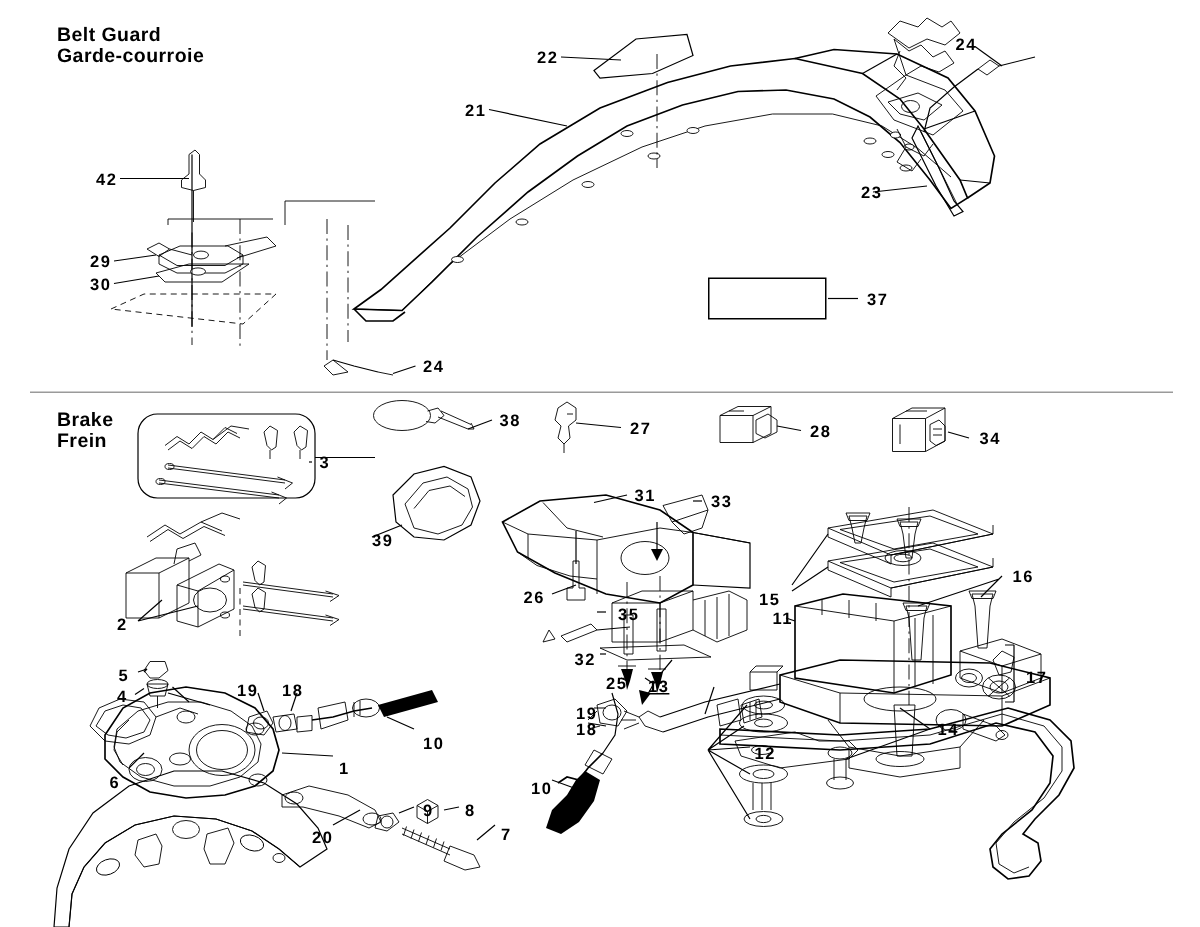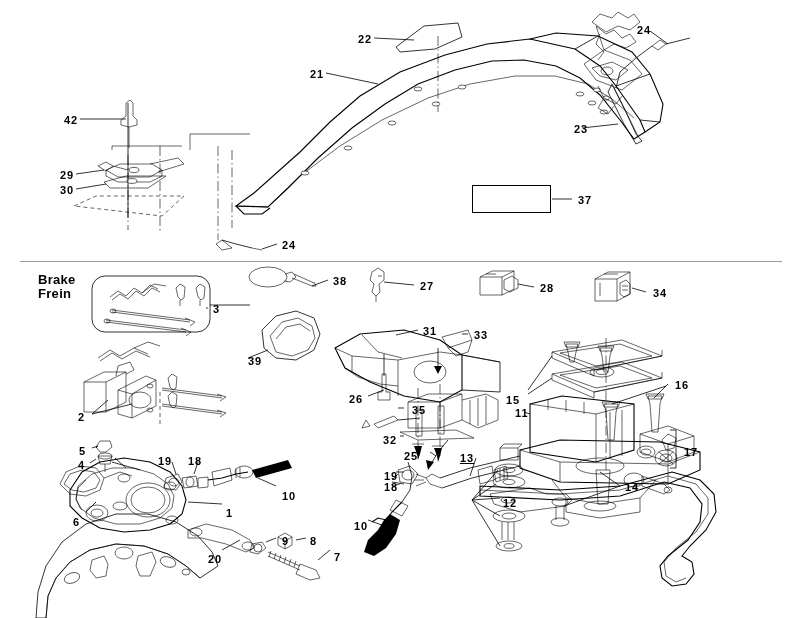--- a/index.html
+++ b/index.html
@@ -32,20 +32,22 @@
   .dash{stroke:#000;stroke-width:.6;fill:none;stroke-dasharray:4 3;}
   .fillw{fill:#ffffff;}
   .fillk{fill:#000000;}
   .box37{position:absolute;border:1.4px solid #000;background:#fff;}
 </style>
 </head>
 <body>
 
 <div id="sheet">
 
+  <div class="section-title" id="title-belt">Belt Guard
+Garde-courroie</div>
 
   <div class="divider"></div>
 
   <div class="section-title" id="title-brake">Brake
 Frein</div>
 
   <svg viewBox="0 0 800 618">
 
     <g>
       <path class="ln2" d="M236,206 L254,193 L300,152 L330,122 L360,96 L400,72 L445,55 L487,44 L530,39
@@ -509,21 +511,21 @@
       <div class="callnum" style="left: 423px; top: 325px;">31</div>
       <div class="callnum" style="left: 474px; top: 329px;">33</div>
       <div class="callnum" style="left: 506px; top: 394px;">15</div>
       <div class="callnum" style="left: 675px; top: 379px;">16</div>
       <div class="callnum" style="left: 248px; top: 355px;">39</div>
       <div class="callnum" style="left: 349px; top: 393px;">26</div>
       <div class="callnum" style="left: 380px; top: 404px; margin-left: 32px;">35</div>
       <div class="callnum" style="left: 515px; top: 407px;">11</div>
       <div class="callnum" style="left: 383px; top: 434px;">32</div>
       <div class="callnum" style="left: 404px; top: 450px;">25</div>
-      <div class="callnum" style="left: 460px; top: 452px; text-decoration: underline;">13</div>
+      <div class="callnum" style="left: 432px; top: 452px; text-decoration: underline;">13</div>
       <div class="callnum" style="left: 684px; top: 446px;">17</div>
       <div class="callnum" style="left: 625px; top: 481px;">14</div>
       <div class="callnum" style="left: 461px; top: 497px; margin-left: 42px;">12</div>
       <div class="callnum" style="left: 384px; top: 470px;">19</div>
       <div class="callnum" style="left: 384px; top: 481px;">18</div>
       <div class="callnum" style="left: 354px; top: 520px;">10</div>
       <div class="callnum" style="left: 79px; top: 445px;">5</div>
       <div class="callnum" style="left: 78px; top: 459px;">4</div>
       <div class="callnum" style="left: 158px; top: 455px;">19</div>
       <div class="callnum" style="left: 188px; top: 455px;">18</div>

